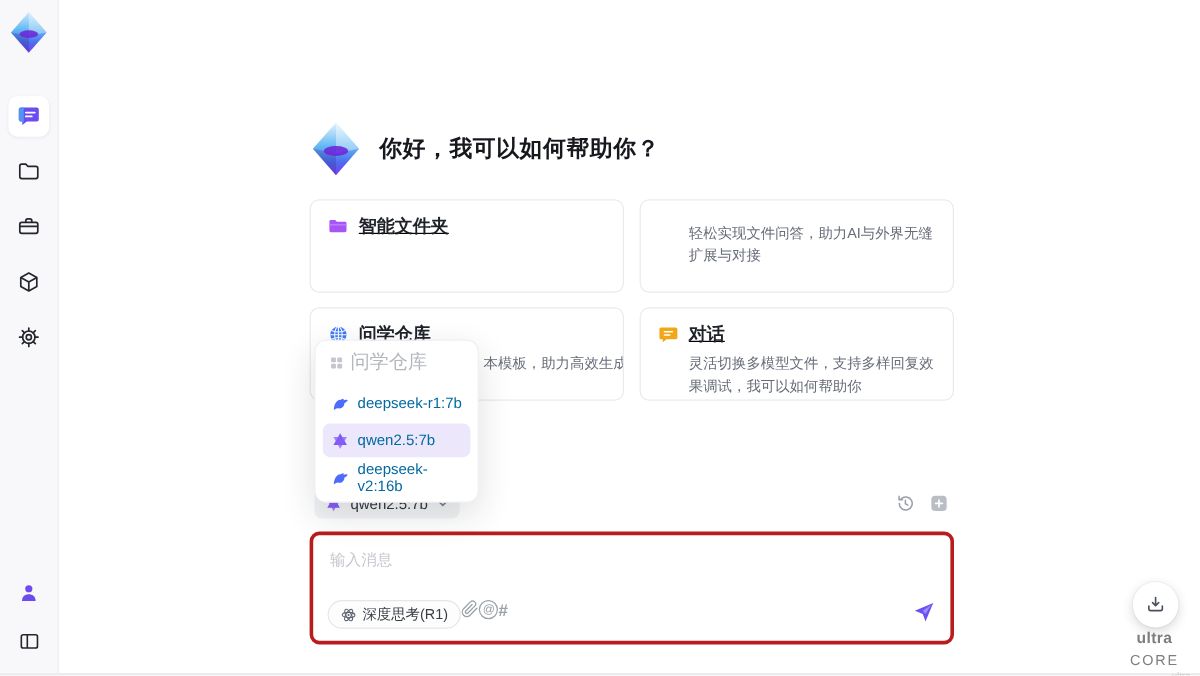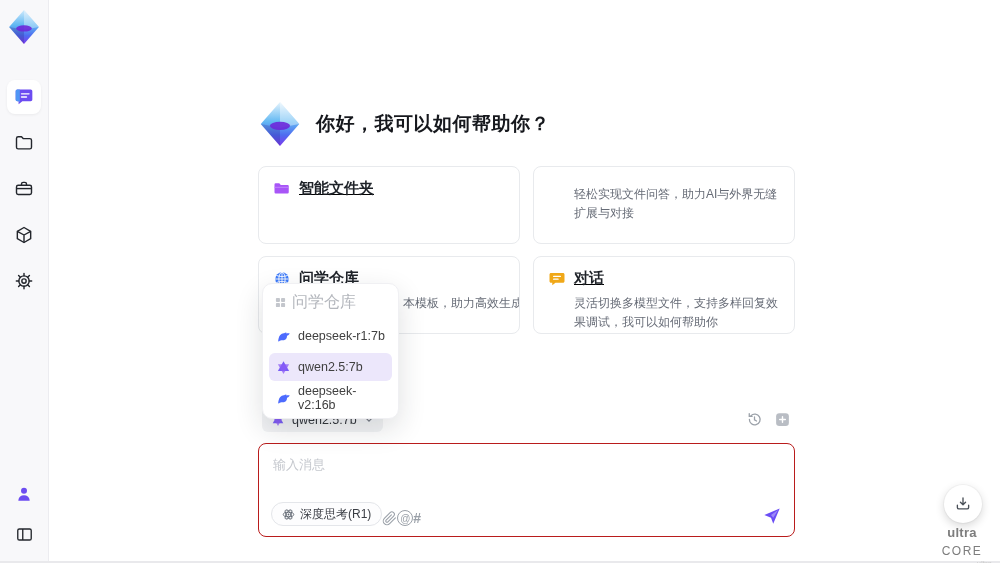--- a/index.html
+++ b/index.html
@@ -34,39 +34,39 @@
   .card-desc { margin-top:6px; margin-left:26px; font-size:12px; line-height:1.55; color:#676c77; }
   .card-desc.offset { padding-left:104px; white-space:nowrap; }
 
   
   .dropdown { position:absolute; left:4px; top:277px; width:137px; z-index:30;
               background:#fff; border:1px solid #f0f0f3; border-radius:10px; padding:6px;
               box-shadow:0 10px 28px rgba(31,35,41,.14); }
   .dd-header { display:flex; align-items:center; gap:6px; padding:2px 6px 6px 6px;
                font-size:16px; color:#b4b7bd; }
   .dd-item { display:flex; align-items:center; gap:7px; height:28px; margin-top:3px;
-             padding:0 7px; border-radius:6px; font-size:12.5px; color:#404040; cursor:pointer; }
+             padding:0 7px; border-radius:6px; font-size:12.5px; color:#0369a1; cursor:pointer; }
   .dd-item.sel { background:#ece7fb; }
   .dd-item .micon { width:15px; height:15px; flex:0 0 15px; }
 
   
   .selector { position:absolute; left:4px; top:401px; height:25px; display:inline-flex;
               align-items:center; gap:7px; padding:0 9px; background:#f2f3f5;
               border-radius:6px; font-size:12.5px; color:#33363c; cursor:pointer; }
   .selector .micon { width:14px; height:14px; }
   .row-icons { position:absolute; top:405px; right:4px; display:flex; gap:11px; align-items:center; }
   .ghost-btn { width:17px; height:17px; color:#9aa0a8; cursor:pointer; display:flex; align-items:center; justify-content:center; }
 
   
   .composer { position:absolute; top:437px; left:0; width:537px; height:94px;
-              border:1px solid #b91c1c; border-radius:8px; background:#fff; }
+              border:3px solid #b91c1c; border-radius:8px; background:#fff; }
   .composer textarea { width:100%; height:46px; border:0; outline:none; resize:none;
               padding:12px 14px; font-family:inherit; font-size:13px; color:#1f2329; background:transparent; }
   .composer textarea::placeholder { color:#c5c8ce; }
-  .composer-bar { position:absolute; left:12px; right:12px; bottom:10px; display:flex; align-items:flex-end; }
+  .composer-bar { position:absolute; left:12px; right:12px; bottom:10px; display:flex; align-items:flex-start; }
   .pill { display:inline-flex; align-items:center; gap:5px; height:24px; padding:0 10px;
           border:1px solid #e4e6ea; border-radius:13px; background:#fdfdfe; font-size:12px; color:#3a3d44; cursor:pointer; }
   .bar-icon { color:#9aa0a8; cursor:pointer; display:flex; align-items:center; justify-content:center; }
   .icon-at { width:16px; height:16px; border:1.3px solid #9aa0a8; border-radius:50%;
              font-size:10px; line-height:13px; text-align:center; }
   .icon-hash { font-size:14px; font-weight:bold; letter-spacing:-1px; }
   .send { margin-left:auto; width:20px; height:20px; cursor:pointer; }
 
   
   .fab { position:absolute; left:944px; top:485px; width:38px; height:38px; border-radius:50%;

